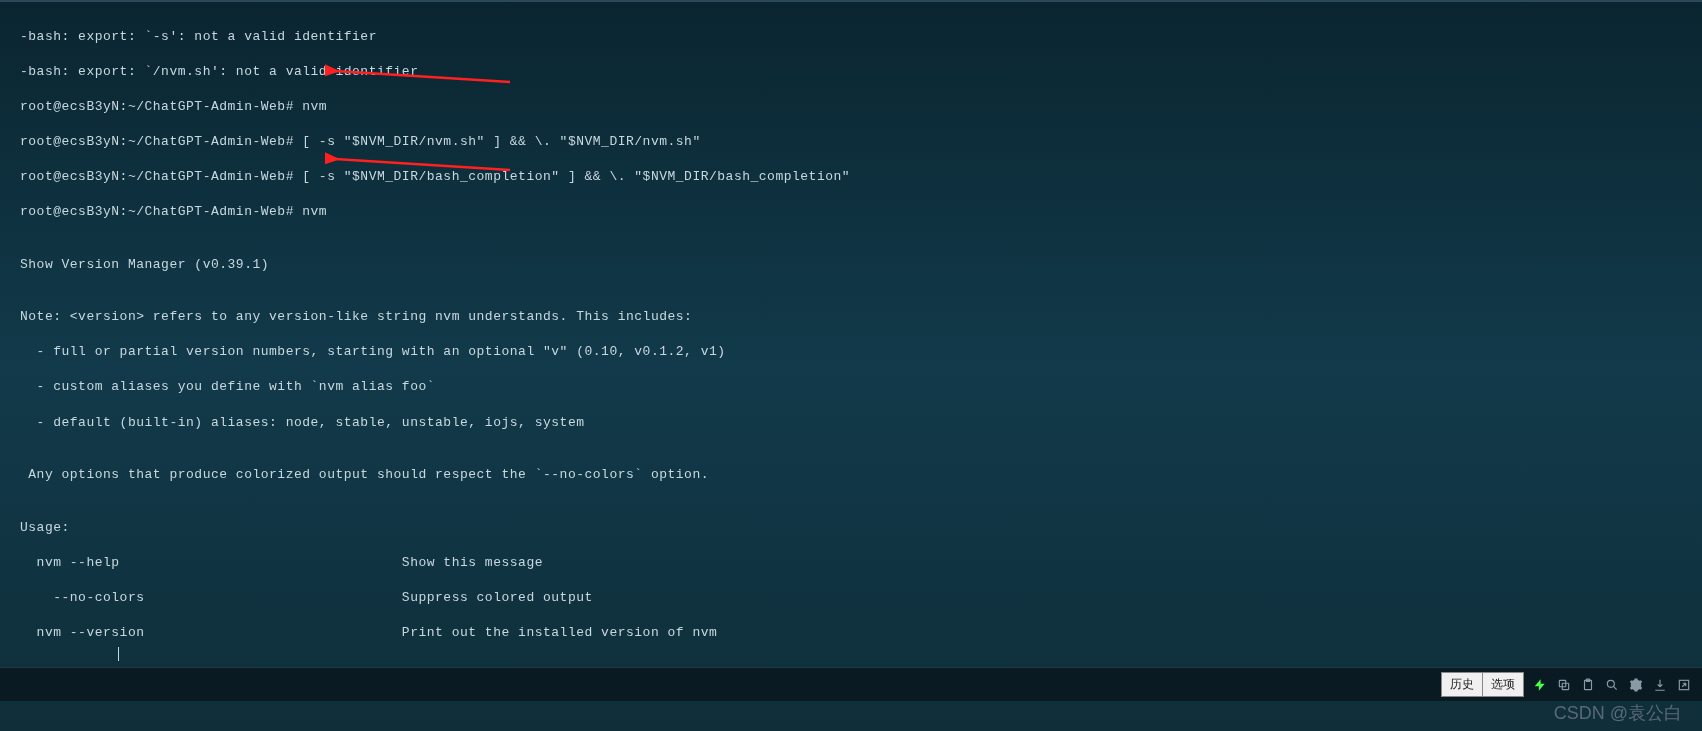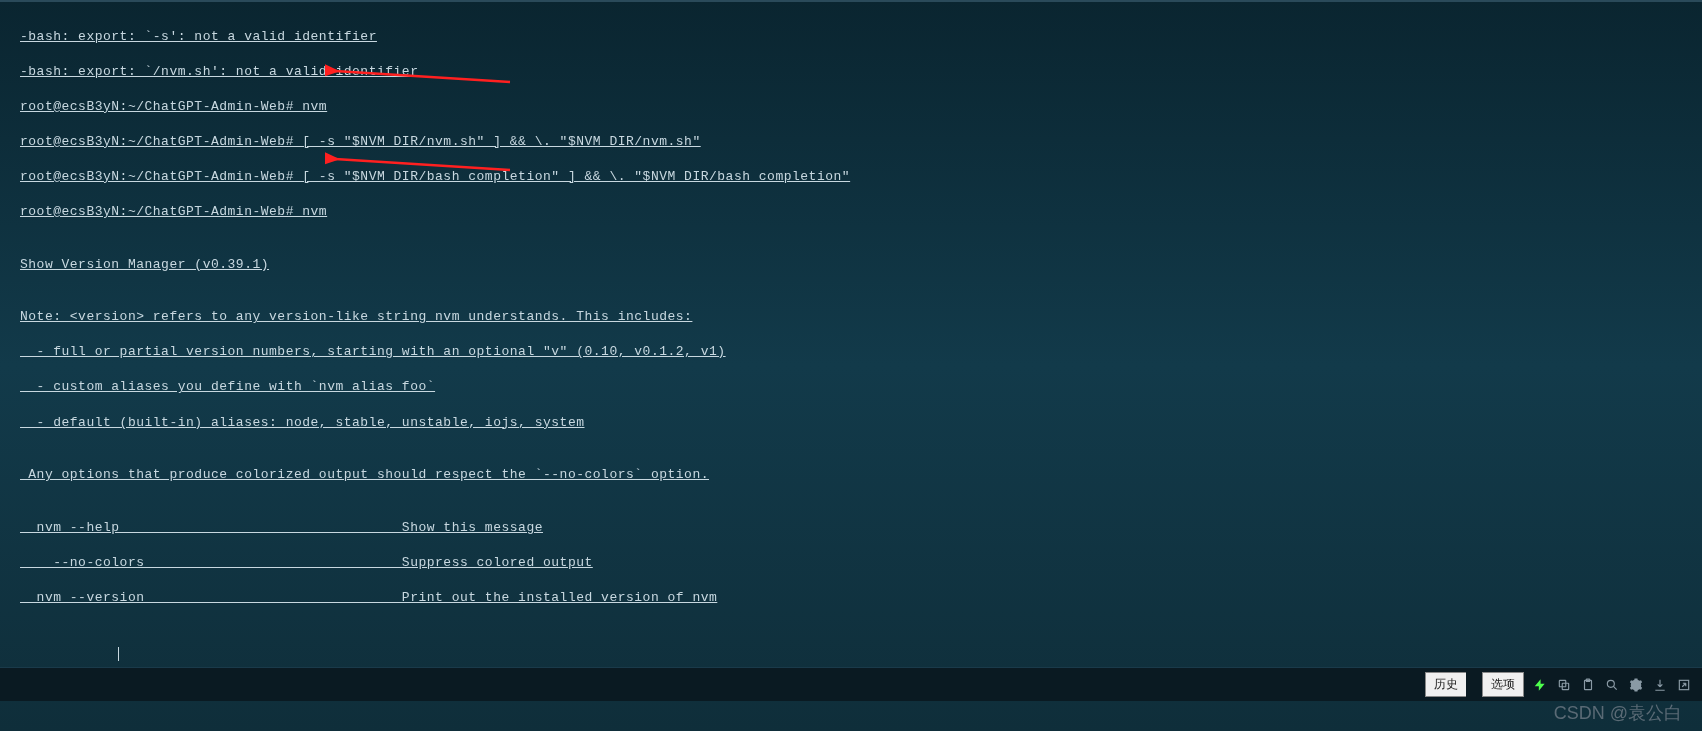--- a/index.html
+++ b/index.html
@@ -19,21 +19,20 @@
       border-top: 2px solid #2a4a5a;
     }
     .terminal {
       padding: 8px 20px;
       line-height: 1.35;
       white-space: pre;
       letter-spacing: 0.5px;
     }
     .line {
       display: block;
-      text-decoration: underline;
     }
     .arrow {
       position: absolute;
       pointer-events: none;
     }
     .arrow svg {
       display: block;
     }
     .bottom-bar {
       position: absolute;
@@ -63,21 +62,21 @@
       display: inline-block;
       width: 1px;
       height: 14px;
       background: #c8d8e0;
       position: absolute;
       left: 118px;
       bottom: 40px;
     }
     .btn-group {
       display: flex;
-      gap: 16px;
+      gap: 0;
       margin-right: 8px;
     }
     .btn {
       background: #f0f0f0;
       color: #222;
       border: 1px solid #888;
       font-size: 12px;
       padding: 3px 8px;
       cursor: pointer;
       font-family: sans-serif;
@@ -125,20 +124,21 @@
 <span class="line"></span>
 <span class="line">Show Version Manager (v0.39.1)</span>
 <span class="line"></span>
 <span class="line">Note: &lt;version&gt; refers to any version-like string nvm understands. This includes:</span>
 <span class="line">  - full or partial version numbers, starting with an optional "v" (0.10, v0.1.2, v1)</span>
 <span class="line">  - custom aliases you define with `nvm alias foo`</span>
 <span class="line">  - default (built-in) aliases: node, stable, unstable, iojs, system</span>
 <span class="line"></span>
 <span class="line"> Any options that produce colorized output should respect the `--no-colors` option.</span>
 <span class="line"></span>
+<span class="line">Usage:</span>
 <span class="line">  nvm --help                                  Show this message</span>
 <span class="line">    --no-colors                               Suppress colored output</span>
 <span class="line">  nvm --version                               Print out the installed version of nvm</span>
 
 
 
 
 
 
 

